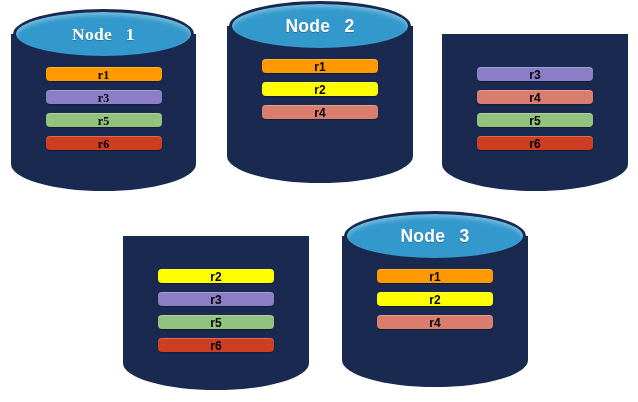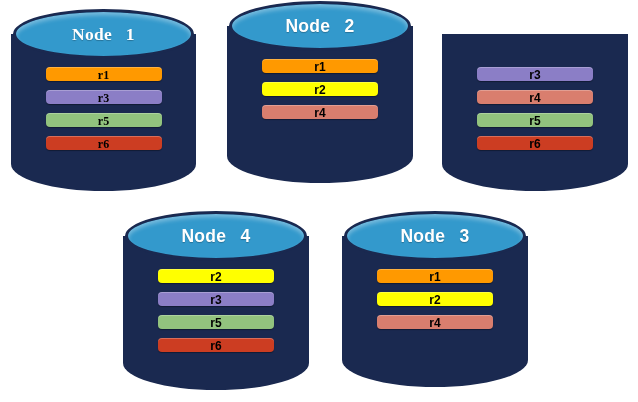--- a/index.html
+++ b/index.html
@@ -132,23 +132,20 @@
         <div class="bar" style="background: rgb(146, 195, 126);">
     <span class="bar-label">r5</span>
   </div>
         <div class="bar" style="background: rgb(204, 61, 34);">
     <span class="bar-label">r6</span>
   </div>
       </div>
   </div>
     <div class="node" style="left: 123px; top: 211px; width: 186px; height: 179px;">
     <div class="cyl-body"></div>
-    <div class="cyl-top">
-      <span class="node-title">Node 4</span>
-    </div>
     <div class="bars">
         <div class="bar" style="background: rgb(255, 255, 0);">
     <span class="bar-label">r2</span>
   </div>
         <div class="bar" style="background: rgb(139, 126, 198);">
     <span class="bar-label">r3</span>
   </div>
         <div class="bar" style="background: rgb(146, 195, 126);">
     <span class="bar-label">r5</span>
   </div>

